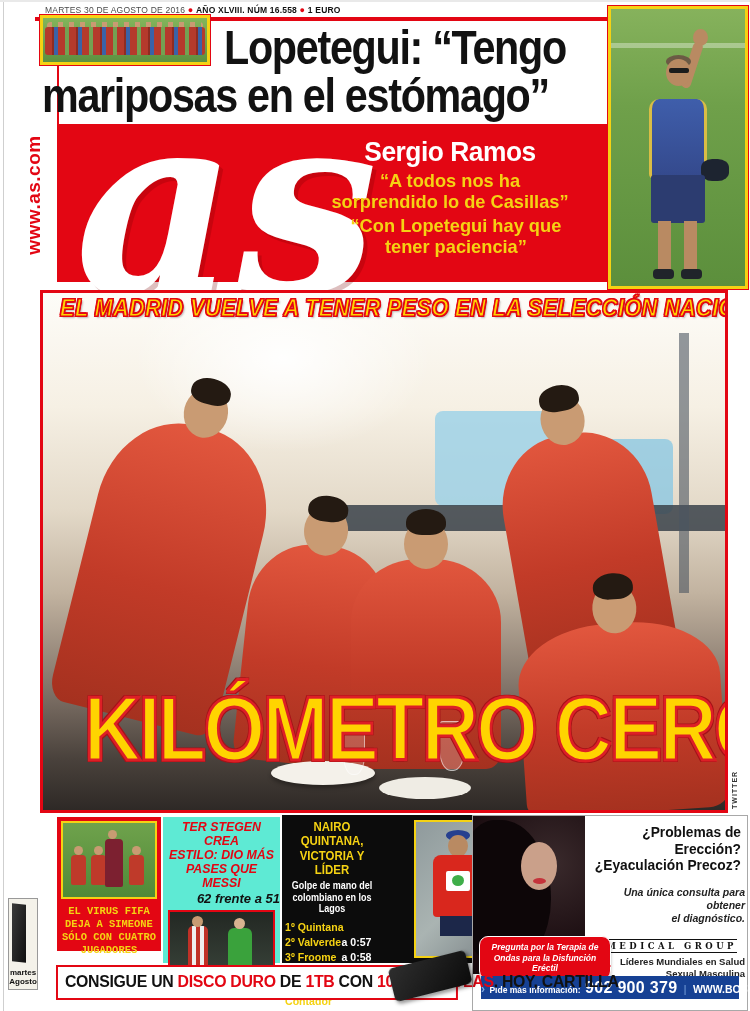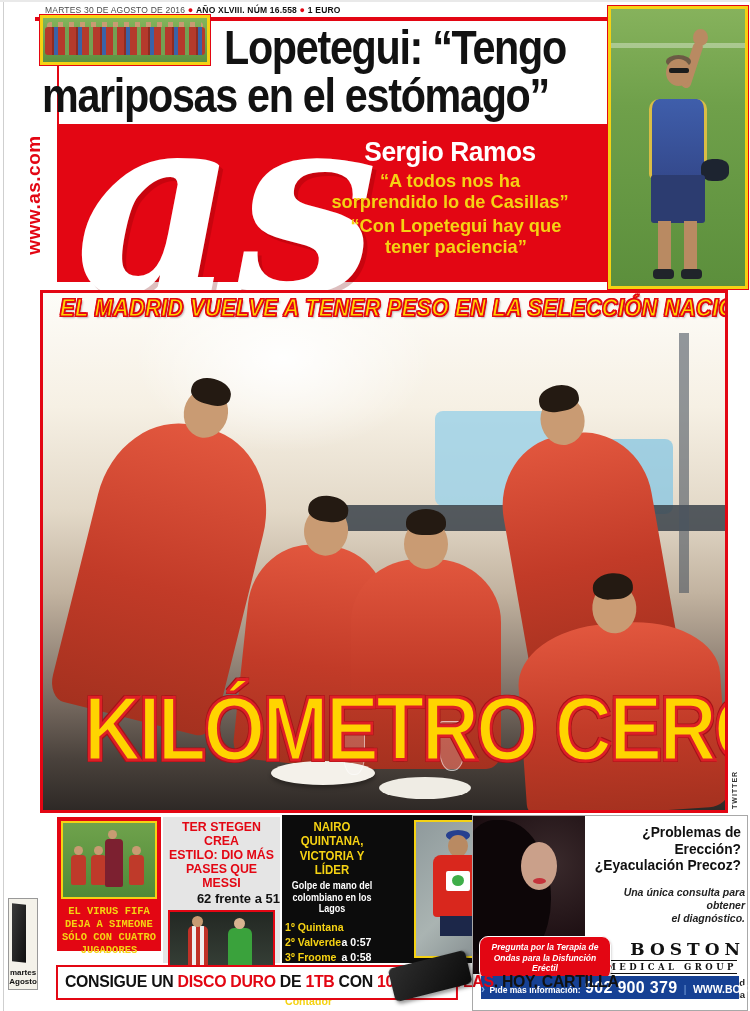--- a/index.html
+++ b/index.html
@@ -79,21 +79,21 @@
 
   
   .virus-panel { position:absolute; left:57px; top:815px; width:104px; height:134px; background:#e30613;font-family:Liberation Mono, monospace; }
   .virus-photo { position:absolute; left:4px; top:4px; right:4px; height:78px; border:2px solid #f5d213; background:linear-gradient(180deg,#6fa24c 0%,#4f8a38 100%); overflow:hidden; }
   .mini-player { position:absolute; width:15px; height:30px; background:#bf3a2a; border-radius:4px 4px 2px 2px; top:32px; }
   .mini-player::before { content:""; position:absolute; top:-9px; left:3px; width:9px; height:9px; border-radius:50%; background:#c89b72; }
   .mp1 { left:8px; } .mp2 { left:28px; } .mp3 { left:66px; }
   .mp-center { left:42px; top:16px; height:48px; width:18px; background:#7c2030; }
   .virus-text { position:absolute; left:2px; right:2px; top:88px; text-align:center; color:#f5d213; font-weight:800; font-size:11px; line-height:1.18; white-space:pre-line; transform:scaleX(.95); }
 
-  .ts-panel { position:absolute; left:163px; top:815px; width:117px; height:146px; background:#e5e5e5; }
+  .ts-panel { position:absolute; left:163px; top:815px; width:117px; height:146px; background:#5eead4;font-style:italic; }
   .ts-head { margin-top:3px; text-align:center; color:#e30613; font-weight:800; font-size:13px; line-height:1.08; white-space:pre-line; transform:scaleX(.95); }
   .ts-stat { text-align:right; color:#111; font-weight:700; font-size:13px; margin-top:1px; }
   .ts-photo { position:relative; margin:4px auto 0; width:107px; height:70px; border:2px solid #e30613; background:linear-gradient(180deg,#232823 0%,#39433a 100%); overflow:hidden; }
   .gk { position:absolute; left:58px; top:16px; width:24px; height:42px; background:#3aa23c; border-radius:6px 6px 3px 3px; }
   .gk::before { content:""; position:absolute; top:-10px; left:6px; width:11px; height:11px; border-radius:50%; background:#d8b290; }
   .ath { position:absolute; left:18px; top:14px; width:20px; height:44px; background:repeating-linear-gradient(90deg,#c03127 0 4px,#efefef 4px 8px); border-radius:5px 5px 3px 3px; }
   .ath::before { content:""; position:absolute; top:-10px; left:4px; width:11px; height:11px; border-radius:50%; background:#c89b72; }
   .ball { position:absolute; left:80px; top:54px; width:8px; height:8px; border-radius:50%; background:#ddd; }
 
   .q-panel { position:absolute; left:282px; top:813px; width:223px; height:148px; background:#0c0c0c; }
@@ -285,21 +285,20 @@
       <div class="aw-hair"></div>
       <div class="aw-face"></div>
       <div class="aw-lips"></div>
     </div>
     <div class="ad-copy">
       <div class="ad-headline">¿Problemas de Erección?
 ¿Eyaculación Precoz?</div>
       <div class="ad-body">Una única consulta para obtener
 el diagnóstico.</div>
       <div class="ad-brand">
-        <div class="ad-brand-top">BOSTON</div>
         <div class="ad-brand-bottom">MEDICAL GROUP</div>
       </div>
       <div class="ad-tagline">Líderes Mundiales en Salud
 Sexual Masculina</div>
     </div>
     <div class="ad-bubble">Pregunta por la Terapia de
 Ondas para la Disfunción Eréctil</div>
     <div class="ad-bluebar">
       <span class="arrow">›</span>
       <span class="info">Pide más información:</span>

